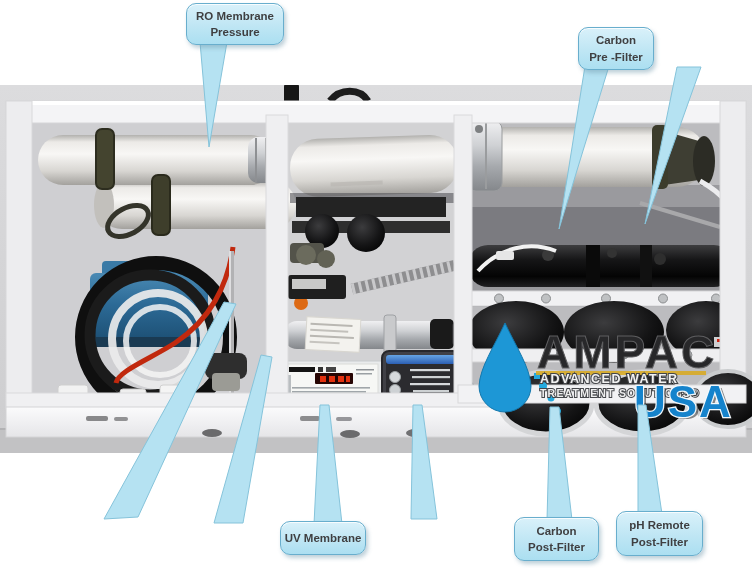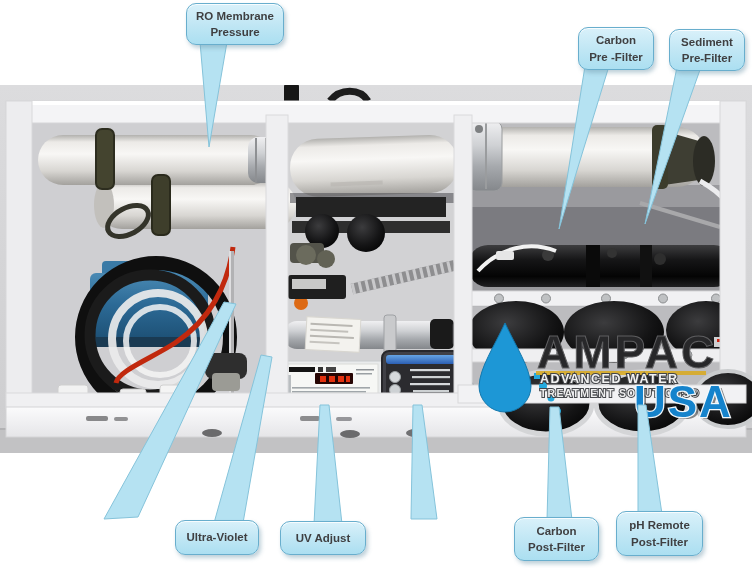--- a/index.html
+++ b/index.html
@@ -306,33 +306,25 @@
   <div class="callout" style="left:186px;top:3px;width:96px;height:40px">
     <span>RO Membrane</span>
     <span>Pressure</span>
   </div>
 
   <div class="callout" style="left:578px;top:27px;width:74px;height:41px">
     <span>Carbon</span>
     <span>Pre -Filter</span>
   </div>
 
-  <div class="callout" style="left:669px;top:29px;width:74px;height:40px">
-    <span>Sediment</span>
-    <span>Pre-Filter</span>
-  </div>
-
-
-  <div class="callout" style="left:175px;top:520px;width:82px;height:33px">
-    <span>Ultra-Violet</span>
-
-  </div>
+
+
 
   <div class="callout" style="left:280px;top:521px;width:84px;height:32px">
-    <span>UV Adjust</span>
+    <span>UV Membrane</span>
 
   </div>
 
 
   <div class="callout" style="left:514px;top:517px;width:83px;height:42px">
     <span>Carbon</span>
     <span>Post-Filter</span>
   </div>
 
   <div class="callout" style="left:616px;top:511px;width:85px;height:43px">

